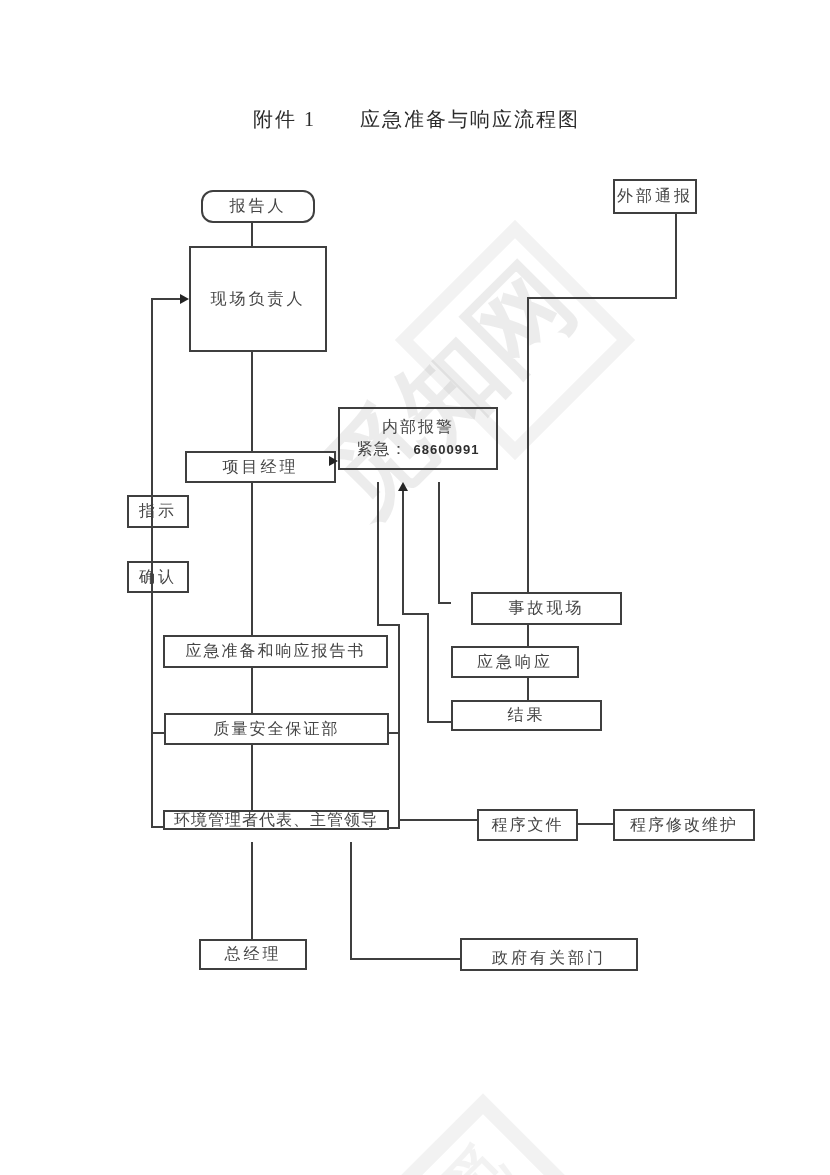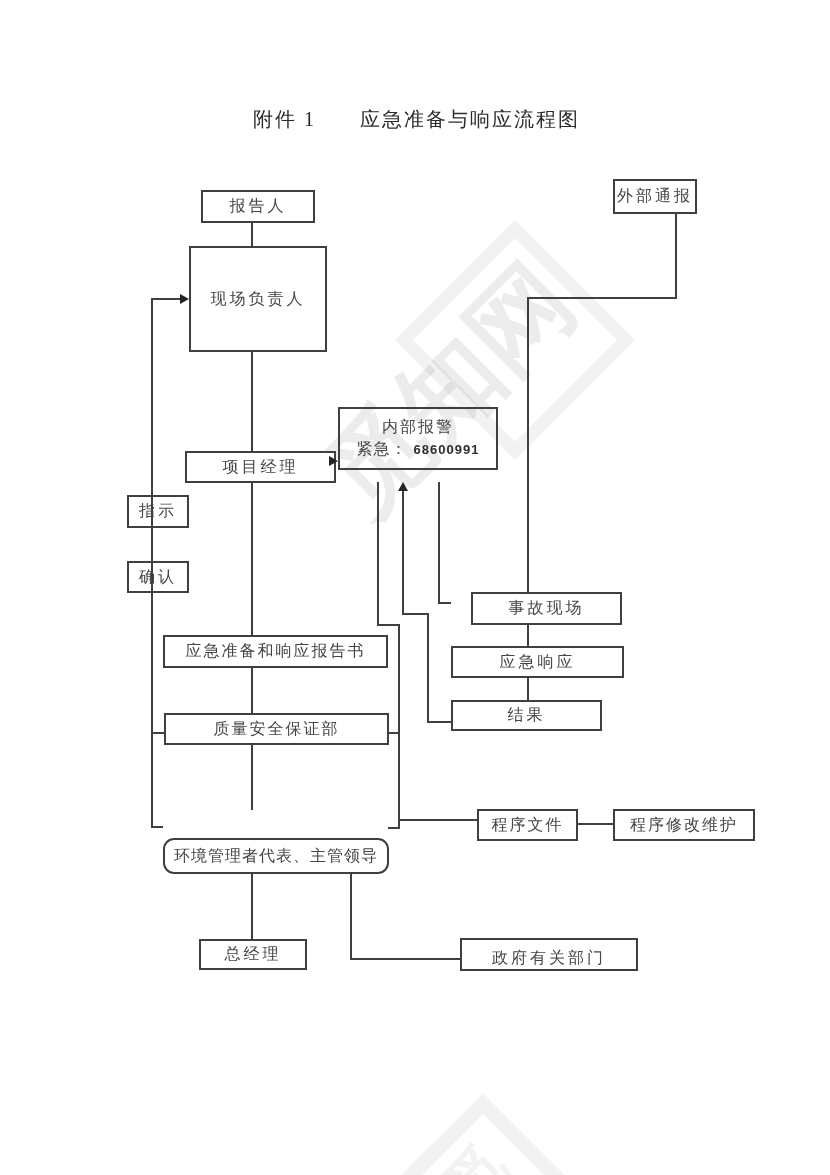--- a/index.html
+++ b/index.html
@@ -101,21 +101,21 @@
   <div class="line" style="left:398px;top:624px;width:2px;height:205px;"></div>
   <div class="line" style="left:389px;top:732px;width:9px;height:2px;"></div>
   <div class="line" style="left:388px;top:827px;width:10px;height:2px;"></div>
   <div class="line" style="left:398px;top:819px;width:79px;height:2px;"></div>
 
   <div class="line" style="left:577px;top:823px;width:36px;height:2px;"></div>
 
   <div class="line" style="left:350px;top:842px;width:2px;height:118px;"></div>
   <div class="line" style="left:350px;top:958px;width:110px;height:2px;"></div>
 
-  <div class="node" style="left:201px;top:190px;width:114px;height:33px;">
+  <div class="node" style="left:201px;top:190px;width:114px;height:33px;border-radius:12px;">
       <span>报告人</span>
     </div>
 
   <div class="node" style="left:613px;top:179px;width:84px;height:35px;">
       <span>外部通报</span>
     </div>
 
   <div class="node" style="left:189px;top:246px;width:138px;height:106px;">
       <span>现场负责人</span>
     </div>
@@ -137,37 +137,37 @@
     </div>
 
   <div class="node transparent" style="left:127px;top:561px;width:62px;height:32px;">
       <span>确认</span>
     </div>
 
   <div class="node" style="left:451px;top:592px;width:151px;height:33px;margin-left:20px;">
       <span>事故现场</span>
     </div>
 
-  <div class="node" style="left:451px;top:646px;width:173px;height:32px;">
+  <div class="node" style="left:451px;top:646px;width:128px;height:32px;">
       <span>应急响应</span>
     </div>
 
   <div class="node" style="left:451px;top:700px;width:151px;height:31px;justify-content:center;">
       <span>结果</span>
     </div>
 
   <div class="node" style="left:164px;top:713px;width:225px;height:32px;letter-spacing:2px;">
       <span>质量安全保证部</span>
     </div>
 
   <div class="node" style="left:163px;top:635px;width:225px;height:33px;letter-spacing:2px;">
       <span>应急准备和响应报告书</span>
     </div>
 
-  <div class="node" style="left:163px;top:838px;width:226px;height:36px;letter-spacing:1px;border-radius:11px;">
+  <div class="node" style="left:163px;top:810px;width:226px;height:20px;letter-spacing:1px;">
       <span>环境管理者代表、主管领导</span>
     </div>
 
   <div class="node" style="left:477px;top:809px;width:101px;height:32px;letter-spacing:2px;">
       <span>程序文件</span>
     </div>
 
   <div class="node" style="left:613px;top:809px;width:142px;height:32px;letter-spacing:2px;">
       <span>程序修改维护</span>
     </div>

